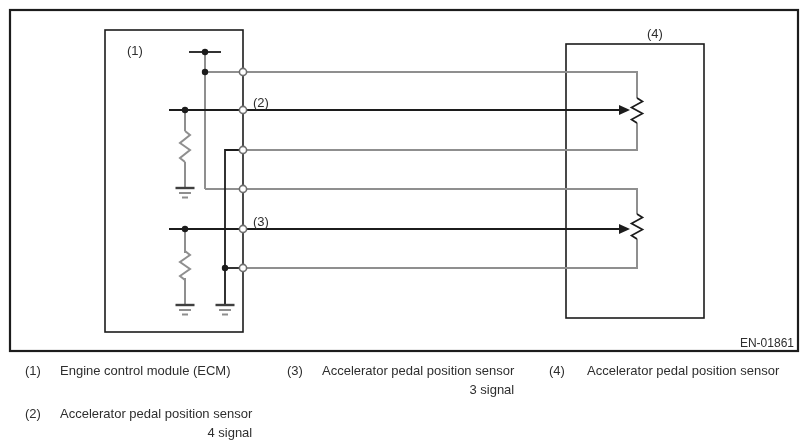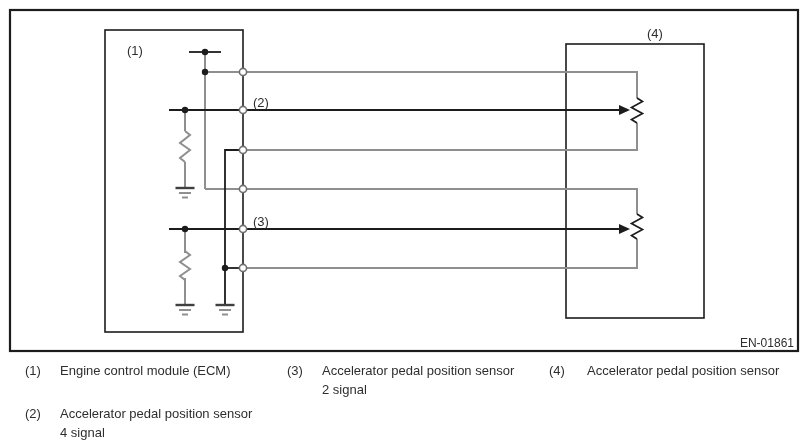--- a/index.html
+++ b/index.html
@@ -17,21 +17,21 @@
   .arrow{fill:var(--wire_black);}
   .gndtop{stroke:var(--gnd_dark);stroke-width:2.4;}
   .gnd{stroke:var(--wire_gray);stroke-width:2;}
   .dtext{font:13px "Liberation Sans",sans-serif;fill:var(--text);}
   .ref{font:12px "Liberation Sans",sans-serif;fill:var(--text);}
   
   .legend-item{position:absolute;display:flex;font:13px "Liberation Sans",sans-serif;
                line-height:19px;color:var(--text);}
   .legend-num{flex:0 0 35px;}
   .legend-num.w38{flex:0 0 38px;}
-  .legend-text div{white-space:nowrap;}
+  .legend-text div{white-space:nowrap;text-align:right;}
 </style>
 </head>
 <body>
 
 <div class="page">
 
   <svg width="808" height="356" viewBox="0 0 808 356">
 
     <rect x="10" y="10" width="788" height="341" class="frame"></rect>
 
@@ -130,21 +130,21 @@
       <span class="legend-num">(2)</span>
       <span class="legend-text">
         <div>Accelerator pedal position sensor</div>
         <div>4 signal</div>
       </span>
     </div>
     <div class="legend-item" style="left:287px;top:361px;">
       <span class="legend-num">(3)</span>
       <span class="legend-text">
         <div>Accelerator pedal position sensor</div>
-        <div>2 signal</div>
+        <div>3 signal</div>
       </span>
     </div>
     <div class="legend-item" style="left:549px;top:361px;">
       <span class="legend-num w38">(4)</span>
       <span class="legend-text">
           <div>Accelerator pedal position sensor</div>
         </span>
     </div>
   </div>
 

